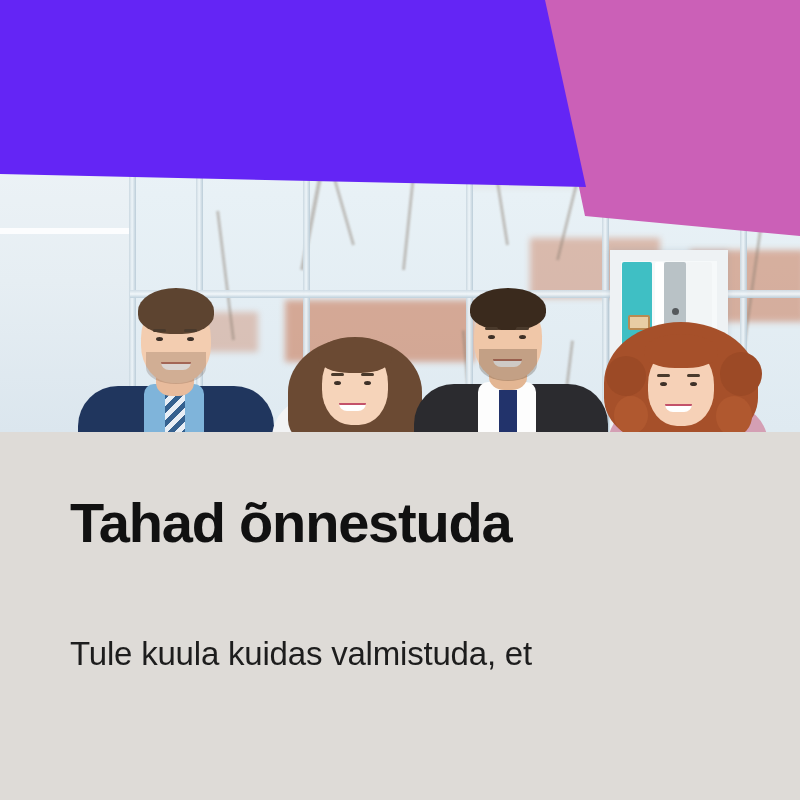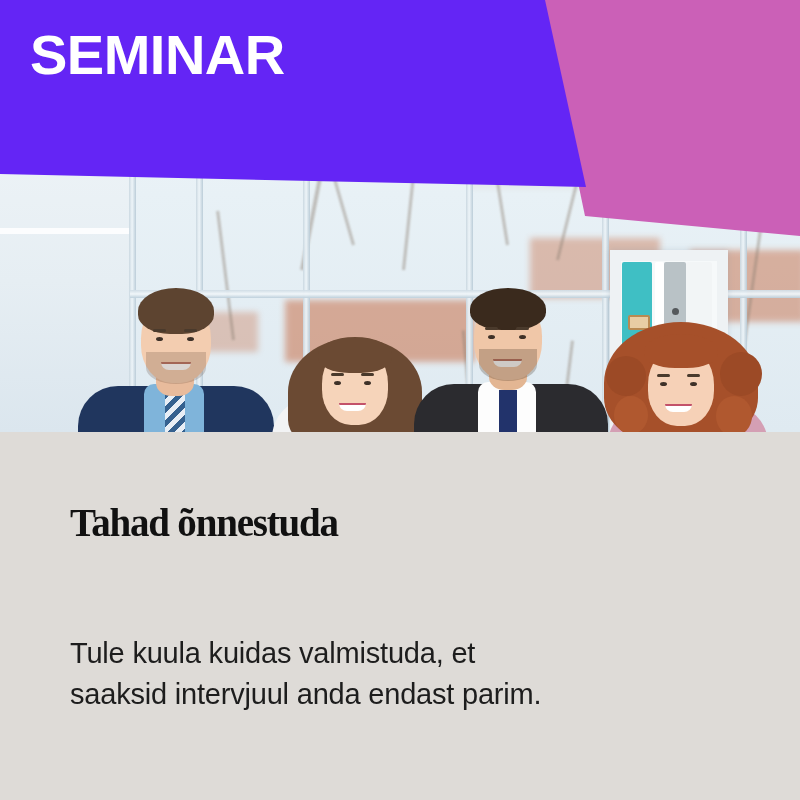--- a/index.html
+++ b/index.html
@@ -197,35 +197,35 @@
     top: 432px;
     width: 800px;
     height: 368px;
     background: #dedbd7;
   }
   .headline {
     position: absolute;
     left: 70px;
     top: 56px;
     width: 660px;
-    font-family: Liberation Serif, serif;
+    font-family: Liberation Sans, sans-serif;
     font-weight: bold;
-    font-size: 39px;
+    font-size: 56px;
     line-height: 70px;
     letter-spacing: -1.2px;
     color: #111111;
   }
   .subtext {
     position: absolute;
     left: 70px;
     top: 201px;
     width: 640px;
     font-family: "Liberation Sans", sans-serif;
     font-weight: normal;
-    font-size: 29px;
+    font-size: 33px;
     line-height: 41px;
     letter-spacing: -0.2px;
     color: #1d1d1d;
   }
   .nowrapline { display:block; white-space: nowrap; }
 </style>
 </head>
 <body>
 
 <div class="poster">
@@ -333,26 +333,24 @@
     </div>
 
     <div style="position:absolute;inset:0;background:linear-gradient(180deg,rgba(255,255,255,.30) 0%,rgba(255,255,255,0) 38%);"></div>
   </div>
 
   <div class="shape-pink"></div>
 
   <div class="shape-purple"></div>
 
   <div class="title-block">
-    <div class="title-line">SEMINAR</div>
   </div>
 
   <div class="content">
     <div class="headline">
       <span class="nowrapline">Tahad õnnestuda</span>
     </div>
     <div class="subtext">
       <span class="nowrapline">Tule kuula kuidas valmistuda, et</span>
-      <span class="nowrapline">saaksid intervjuul anda endast parim.</span>
     </div>
   </div>
 
 </div>
 
 </body></html>

